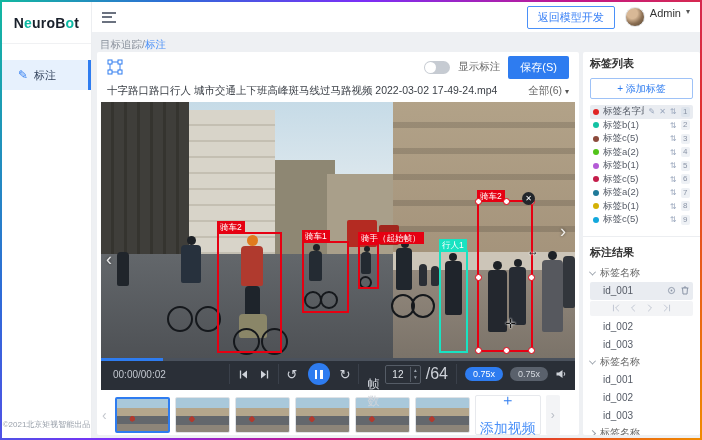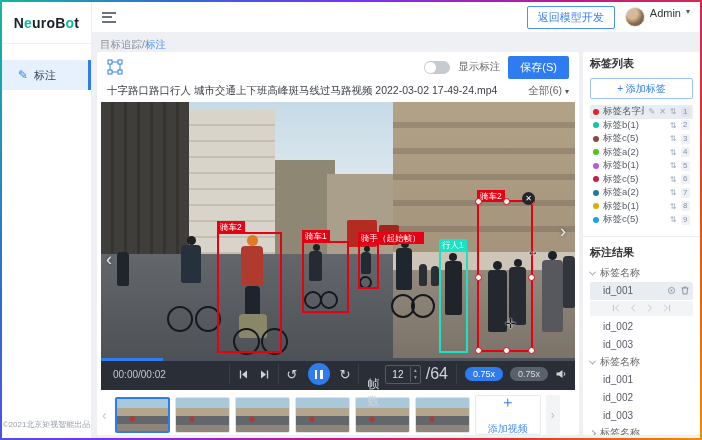--- a/index.html
+++ b/index.html
@@ -98,21 +98,21 @@
   
   .thumbs { display:flex; align-items:center; gap:5px; padding:5px 2px 0 2px; }
   .th-ch { color:#c3c7cd; font-size:14px; padding:0 3px; cursor:pointer; }
   .thumb { width:55px; height:36px; border-radius:2px; cursor:pointer; border:1px solid #dfe2e6;
     background:
       radial-gradient(circle at 30% 62%, #b03a2e 0 2.5px, transparent 3px),
       linear-gradient(180deg,#a9c8da 0 28%, #b4a68c 28% 52%, #63676c 52% 78%, #8d8579 78% 100%); }
   .thumb.sel { border:2px solid #2e7cf0; }
   .add-tile { width:66px; height:40px; border:1px solid #e7e9ed; border-radius:2px; background:#fff; display:flex; flex-direction:column; align-items:center; justify-content:center; cursor:pointer; }
   .add-tile .plus { color:#2e7cf0; font-size:15px; line-height:1; }
-  .add-tile .alabel { color:#4a90f8; font-size:10px; margin-top:13px; }
+  .add-tile .alabel { color:#4a90f8; font-size:14px; margin-top:13px; }
   .th-next { width:14px; height:40px; background:#f3f4f6; border-radius:2px; display:flex; align-items:center; justify-content:center; color:#b9bec6; font-size:12px; cursor:pointer; }
 
   
   .right-card { position:absolute; left:581px; top:50px; width:117px; height:383px; background:#fff; border-radius:2px; padding:4px 7px; overflow:hidden; z-index:3; }
   .rp-title { font-size:11px; font-weight:bold; color:#333; }
   .add-tag-btn { margin-top:7px; width:100%; height:21px; background:#fff; border:1px solid #9ec2f7; border-radius:2px; color:#2e7cf0; font-size:10px; cursor:pointer; }
   .tag-list { margin-top:6px; }
   .tag-row { display:flex; align-items:center; height:13.5px; padding:0 3px; gap:4px; cursor:pointer; border-radius:2px; }
   .tag-row.sel { background:#e9ecf1; }
   .dot { width:6px; height:6px; border-radius:50%; flex:none; }

